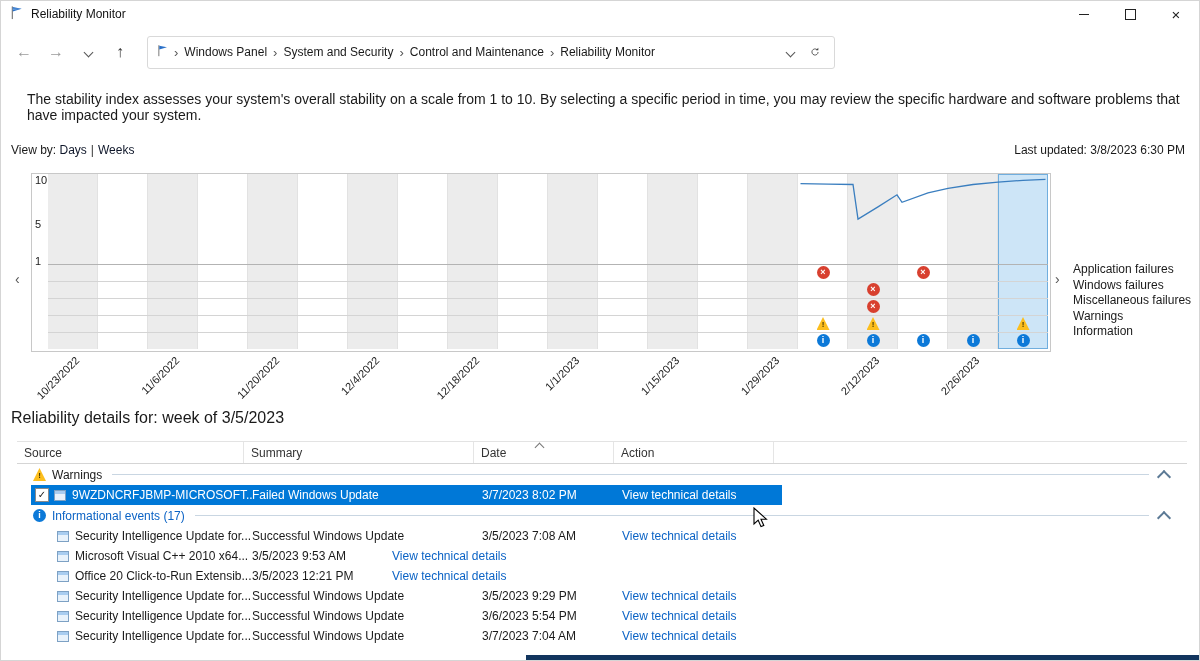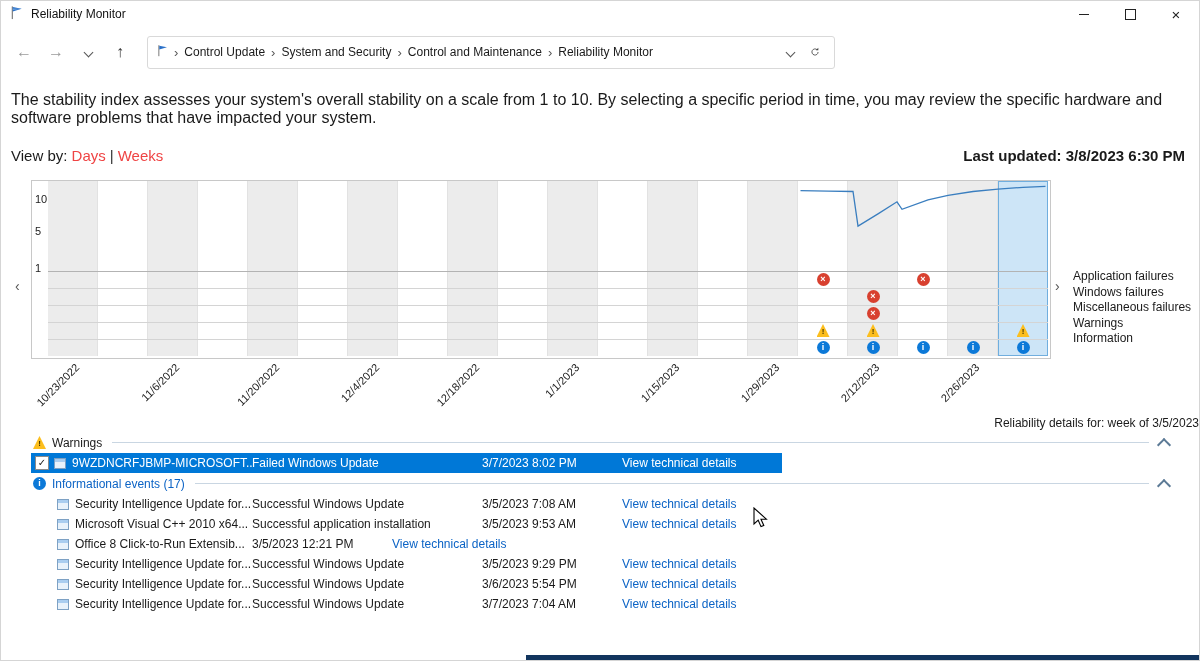--- a/index.html
+++ b/index.html
@@ -26,26 +26,26 @@
   .crumb-sep{color:#555;padding:0 2px;font-size:13px;}
   .abar-spacer{flex:1;}
   .abar-btn{background:none;border:none;width:22px;height:24px;display:flex;align-items:center;justify-content:center;}
   .searchbox{width:337px;height:33px;border:1px solid #d9d9d9;border-radius:3px;display:flex;align-items:center;padding:0 9px;margin-left:14px;box-sizing:border-box;}
   .searchbox input{border:none;outline:none;flex:1;font-size:12px;font-family:inherit;color:#333;background:transparent;}
   .searchbox input::placeholder{color:#9b9b9b;}
 
   
   main{padding-left:10px;position:relative;}
   h1.page-title{color:#19539e;font-size:15px;font-weight:400;margin:18px 0 0 0;}
-  p.intro{margin:14px 0 0 0;font-size:16px;color:#1a1a1a;}
-  .viewbar{margin:20px 14px 0 0;display:flex;align-items:center;font-size:15px;}
-  .viewbar a{color:#ef4444;text-decoration:none;cursor:pointer;}
+  p.intro{margin:14px 0 0 16px;font-size:14px;color:#1a1a1a;}
+  .viewbar{margin:20px 14px 0 0;display:flex;align-items:center;font-size:12px;}
+  .viewbar a{color:#0f172a;text-decoration:none;cursor:pointer;}
   .viewbar .pipe{margin:0 4px;color:#333;}
   .viewbar .bold{font-weight:normal;}
-  .viewbar .lastupd{margin-left:auto;color:#1a1a1a;font-weight:bold;}
+  .viewbar .lastupd{margin-left:auto;color:#1a1a1a;}
 
   
   .chart-wrap{position:relative;margin-top:16px;width:1190px;height:232px;}
   .chart-outer{position:absolute;left:20px;top:0;width:1018px;height:177px;border:1px solid #c8c8c8;box-sizing:content-box;background:#fff;}
   .yaxis{position:absolute;left:0;top:0;width:16px;height:175px;}
   .ytick{position:absolute;left:3px;font-size:11px;color:#222;}
   .cols{position:absolute;left:16px;top:0;width:1000px;height:175px;}
   .col{position:absolute;top:0;width:50px;height:175px;border-right:1px solid #e2e2e2;box-sizing:border-box;}
   .col.even{background:#ececec;}
   .col.odd{background:#ffffff;}
@@ -60,21 +60,21 @@
   .xlabels{position:absolute;left:0;top:0;}
   .xlab{position:absolute;top:181px;width:120px;text-align:right;font-size:11px;color:#1a1a1a;
         transform:rotate(-45deg);transform-origin:100% 0;white-space:nowrap;}
   .legend{position:absolute;left:1062px;top:89px;font-size:12px;color:#1a1a1a;}
   .lgd{height:15.5px;line-height:15.5px;white-space:nowrap;}
   .scrollL{position:absolute;left:4px;top:98px;color:#555;font-size:14px;cursor:pointer;}
   .scrollR{position:absolute;left:1044px;top:98px;color:#555;font-size:14px;cursor:pointer;}
 
   
   .details{margin-top:4px;}
-  .dcaption{font-size:12px;margin:2px 0 2px 0;text-align:right;}
+  .dcaption{font-size:16px;margin:2px 0 14px 0;}
   .thead{display:flex;align-items:center;height:23px;width:1170px;margin-left:6px;
          border-top:1px solid #e3e3e3;border-bottom:1px solid #d5d5d5;color:#333;box-sizing:border-box;}
   .hc{height:100%;display:flex;align-items:center;padding-left:7px;border-right:1px solid #e5e5e5;box-sizing:border-box;}
   .h-source{width:227px;}
   .h-summary{width:230px;}
   .h-date{width:140px;position:relative;}
   .h-action{width:160px;}
   .h-fill{flex:1;border-right:none;}
   .sortchev{position:absolute;top:2px;left:62px;width:6px;height:6px;border-top:1.5px solid #777;border-right:1.5px solid #777;transform:rotate(-45deg);}
   .grp{display:flex;align-items:center;height:21px;margin-left:22px;font-size:12px;}
@@ -136,21 +136,21 @@
 
     <div class="addressbar">
       <span>
         <svg width="13" height="13" viewBox="0 0 16 16">
             <path d="M3.5 1.5v13.5" stroke="#5a5a5a" stroke-width="1" fill="none"></path>
             <path d="M4 2l9.5 2.1L4 6.8z" fill="#2a71c9"></path>
           </svg>
       </span>
       <span class="crumbs" style="display:flex;align-items:center;">
           <span class="crumb-sep">›</span>
-          <span class="crumb">Control Update</span>
+          <span class="crumb">Windows Panel</span>
           <span class="crumb-sep">›</span>
           <span class="crumb">System and Security</span>
           <span class="crumb-sep">›</span>
           <span class="crumb">Control and Maintenance</span>
           <span class="crumb-sep">›</span>
           <span class="crumb">Reliability Monitor</span>
         </span>
       <span class="abar-spacer"></span>
       <button class="abar-btn">
           <span class="cdown"></span>
@@ -173,21 +173,21 @@
       <a>Days</a>
       <span class="pipe">|</span>
       <a class="bold">Weeks</a>
       <span class="lastupd">Last updated: 3/8/2023 6:30 PM</span>
     </div>
 
     <div class="chart-wrap">
       <span class="scrollL">‹</span>
       <div class="chart-outer">
         <div class="yaxis">
-            <span class="ytick" style="top: 12px;">10</span>
+            <span class="ytick" style="top: 0px;">10</span>
             <span class="ytick" style="top: 43.6667px;">5</span>
             <span class="ytick" style="top: 81px;">1</span>
           </div>
         <div class="cols">
             <div class="col even" style="left: 0px;"></div>
             <div class="col odd" style="left: 50px;"></div>
             <div class="col even" style="left: 100px;"></div>
             <div class="col odd" style="left: 150px;"></div>
             <div class="col even" style="left: 200px;"></div>
             <div class="col odd" style="left: 250px;"></div>
@@ -244,20 +244,36 @@
           <div class="lgd">Windows failures</div>
           <div class="lgd">Miscellaneous failures</div>
           <div class="lgd">Warnings</div>
           <div class="lgd">Information</div>
         </div>
       <span class="scrollR">›</span>
     </div>
 
     <div class="details">
       <div class="dcaption">Reliability details for: week of 3/5/2023</div>
+      <div class="thead">
+        <span class="hc h-source">
+            <span>Source</span>
+          </span>
+        <span class="hc h-summary">
+            <span>Summary</span>
+          </span>
+        <span class="hc h-date">
+            <span class="sortchev"></span>
+            <span>Date</span>
+          </span>
+        <span class="hc h-action">
+            <span>Action</span>
+          </span>
+        <span class="hc h-fill"></span>
+      </div>
       <div>
           <div class="grp">
             <span class="mk mk-warning">!</span>
             <span class="glabel">Warnings</span>
             <span class="gline"></span>
             <span class="chev"></span>
           </div>
           <div class="drow sel">
             <span class="c cs">
               <span class="cb">✓</span>
@@ -281,28 +297,27 @@
             </span>
             <span class="c csum">Successful Windows Update</span>
             <span class="c cdate">3/5/2023 7:08 AM</span>
             <span class="c cact">View technical details</span>
           </div>
           <div class="drow">
             <span class="c cs">
               <span class="appico"></span>
               <span class="stext">Microsoft Visual C++ 2010  x64...</span>
             </span>
-            <span class="c csum">Successful application installation</span>
             <span class="c cdate">3/5/2023 9:53 AM</span>
             <span class="c cact">View technical details</span>
           </div>
           <div class="drow">
             <span class="c cs">
               <span class="appico"></span>
-              <span class="stext">Office 8 Click-to-Run Extensib...</span>
+              <span class="stext">Office 20 Click-to-Run Extensib...</span>
             </span>
             <span class="c cdate">3/5/2023 12:21 PM</span>
             <span class="c cact">View technical details</span>
           </div>
           <div class="drow">
             <span class="c cs">
               <span class="appico"></span>
               <span class="stext">Security Intelligence Update for...</span>
             </span>
             <span class="c csum">Successful Windows Update</span>

